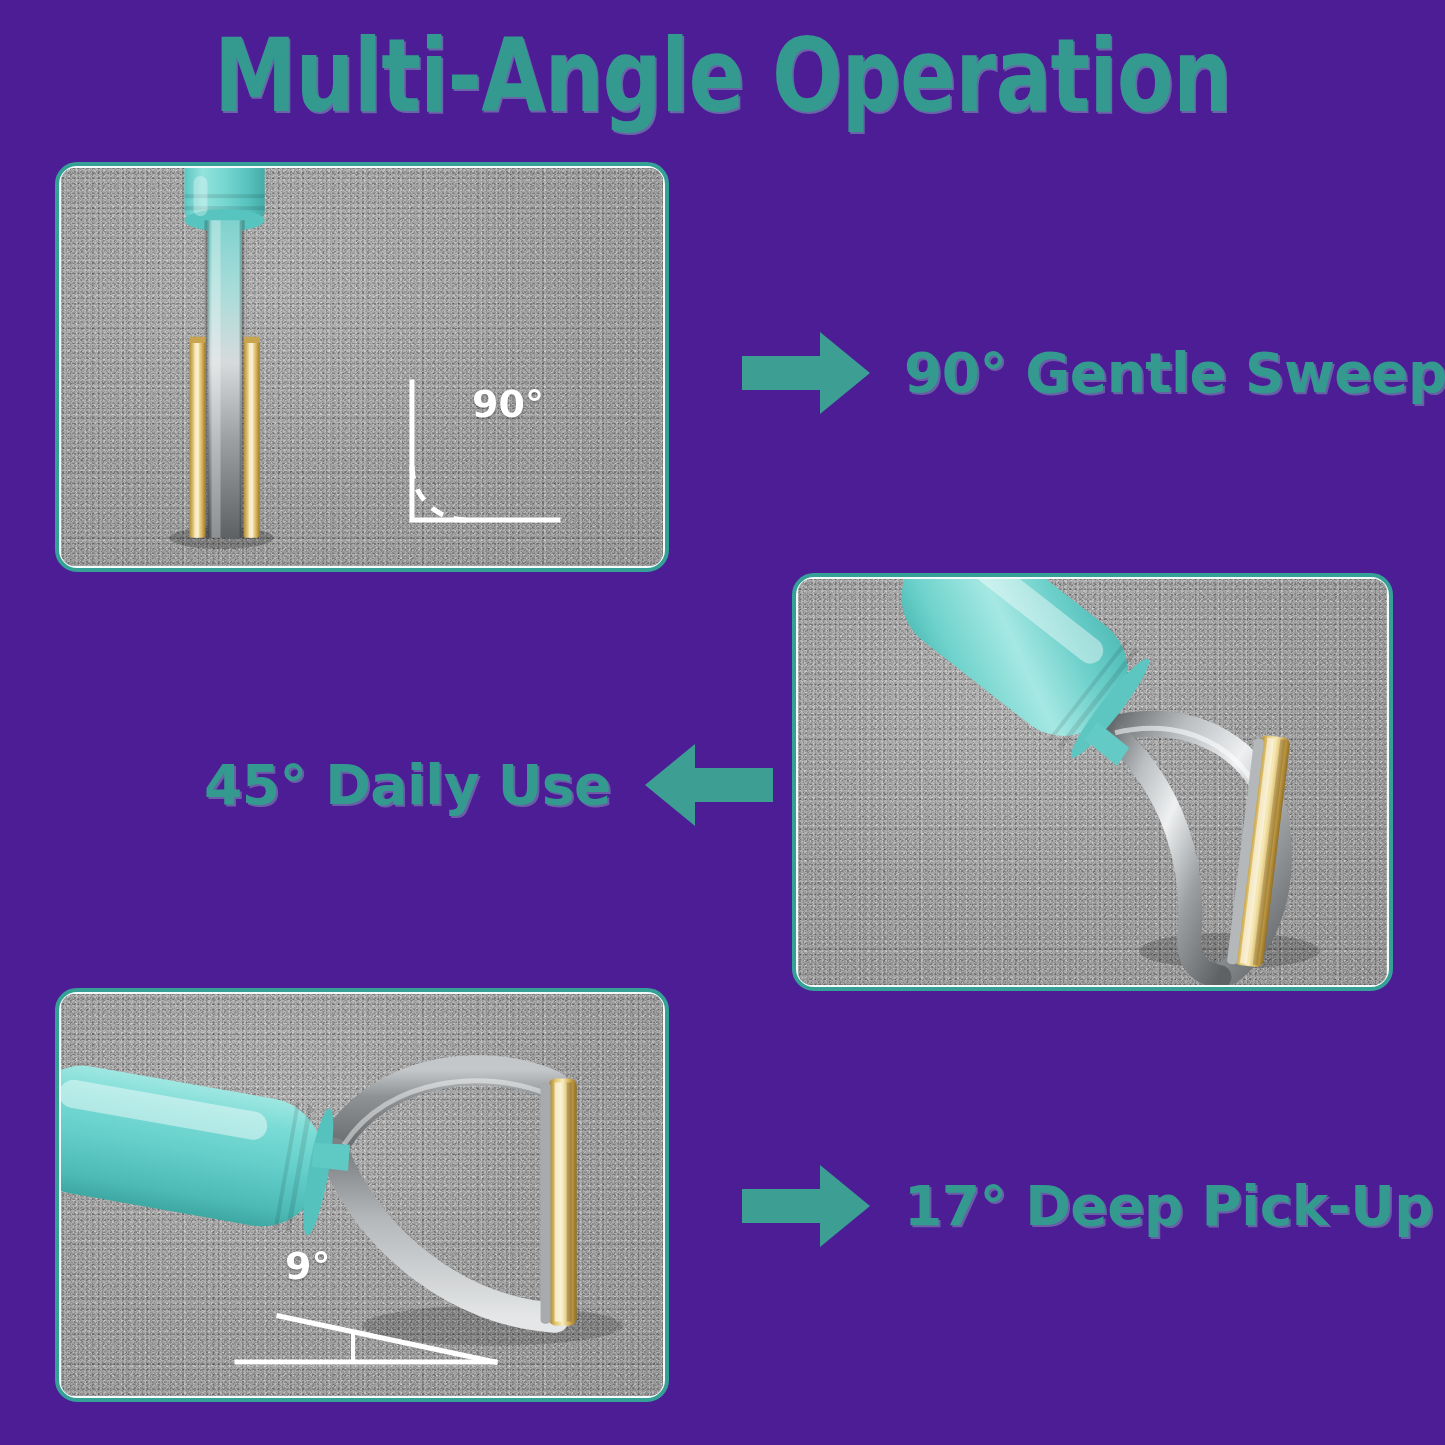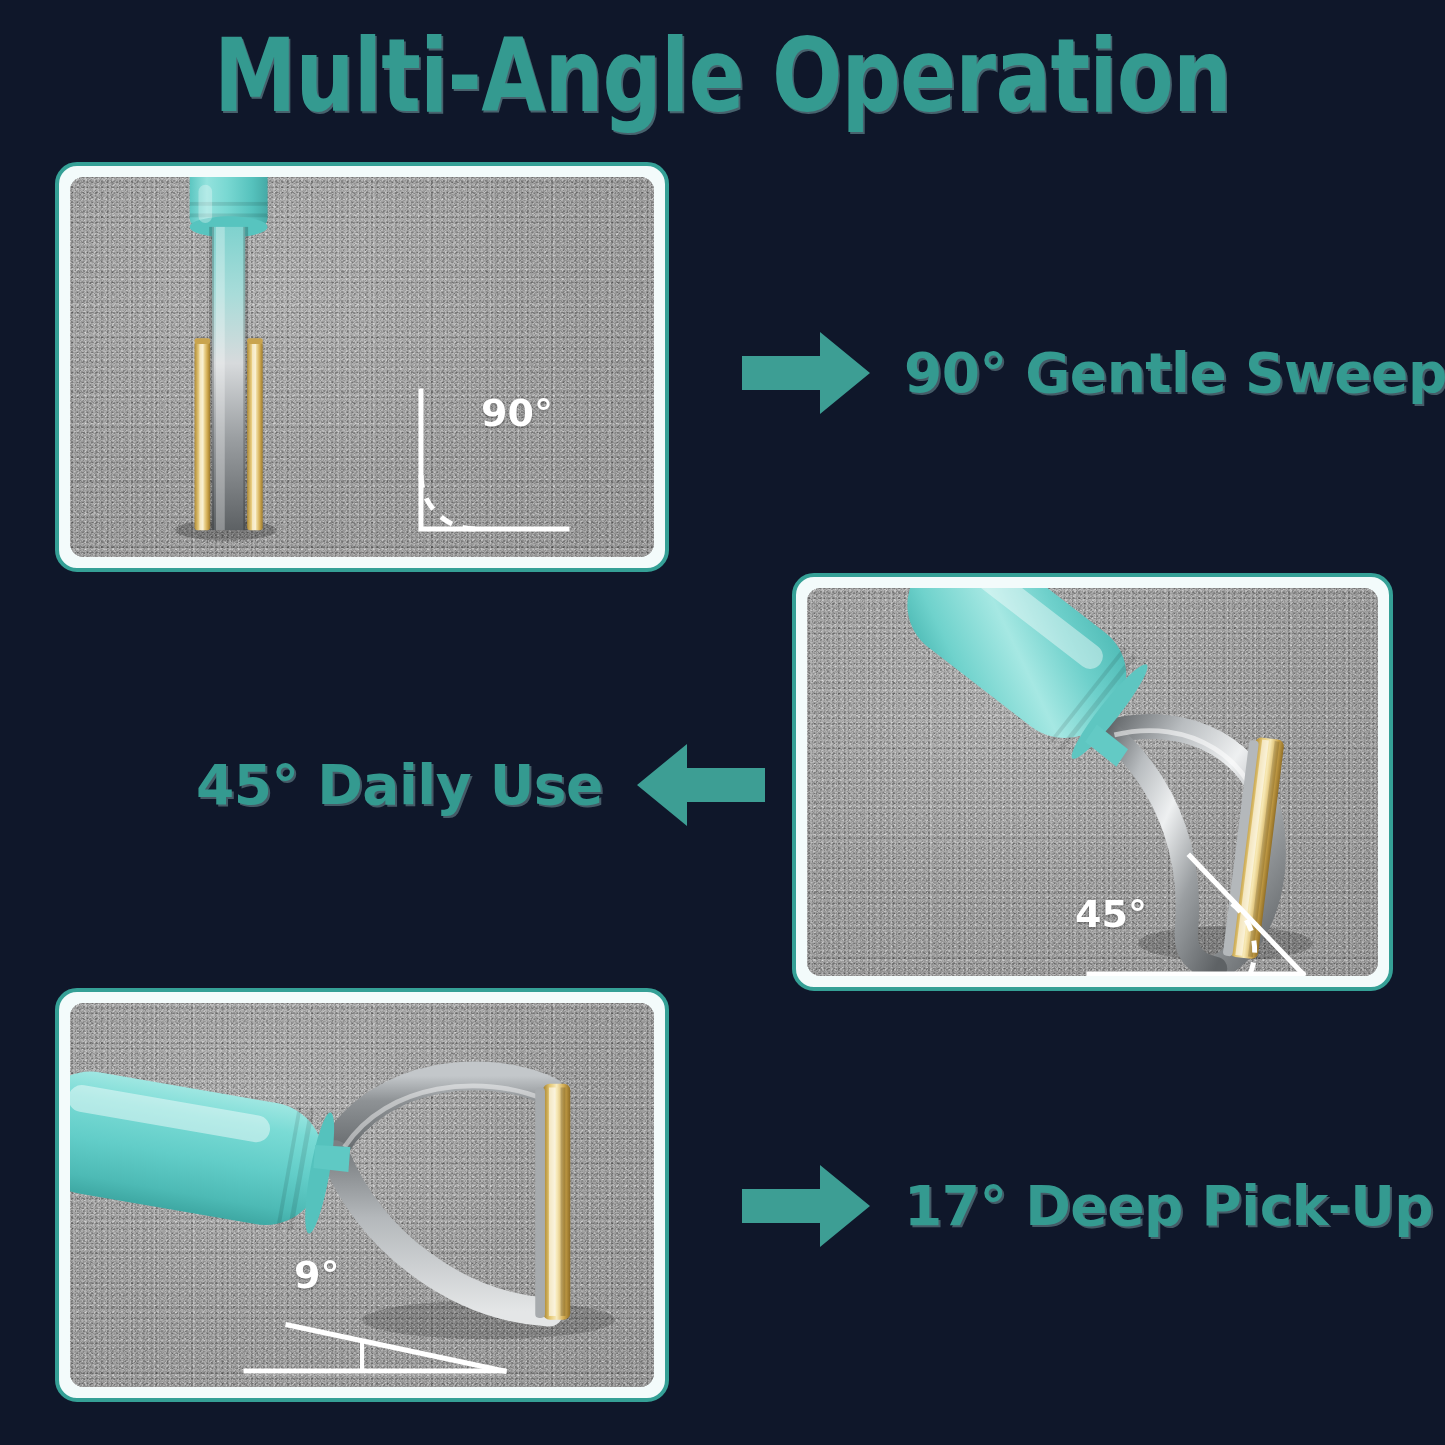--- a/index.html
+++ b/index.html
@@ -13,21 +13,21 @@
     font-family: "Liberation Sans", sans-serif;
     overflow: hidden;
     position: relative;
   }
 
   #stage {
     position: absolute;
     left: 0; top: 0;
     width: 1445px;
     height: 1445px;
-    background: #0f172a;
+    background: #4c1d95;
   }
 
   
   .title {
     position: absolute;
     left: 0;
     top: 22px;
     width: 1445px;
     text-align: center;
     font-family: "DejaVu Sans", sans-serif;
@@ -42,21 +42,21 @@
     white-space: nowrap;
     user-select: none;
   }
 
   
   .panel {
     position: absolute;
     border: 4px solid #35a096;
     border-radius: 22px;
     background: #f3fbfb;
-    padding: 11px;
+    padding: 2px;
     box-sizing: border-box;
     overflow: hidden;
   }
   .panel-inner {
     position: relative;
     width: 100%;
     height: 100%;
     border-radius: 14px;
     overflow: hidden;
     background: #a9a9a9;
@@ -111,21 +111,21 @@
     white-space: nowrap;
   }
 
   
   .callout {
     position: absolute;
     display: flex;
     align-items: center;
     gap: 34px;
   }
-  .callout.reverse { flex-direction: row-reverse; }
+  .callout.reverse { flex-direction: row-reverse; margin-left: 8px; }
   .arrow-icon { flex: 0 0 auto; display:block; }
   .callout-text {
     font-family: "DejaVu Sans", sans-serif;
     font-weight: bold;
     font-size: 55px;
     color: #349a90;
     letter-spacing: -0.5px;
     white-space: nowrap;
     text-shadow: 2px 2px 0 rgba(150,196,196,0.40);
     user-select: none;
@@ -266,28 +266,20 @@
             <rect x="96" y="74" width="180" height="26" rx="13" fill="rgba(255,255,255,0.42)"></rect>
             <rect x="296" y="58" width="5" height="124" fill="rgba(0,0,0,0.10)"></rect>
             <rect x="284" y="58" width="4" height="124" fill="rgba(0,0,0,0.10)"></rect>
             <ellipse cx="314" cy="120" rx="10" ry="62" fill="#5ec6c1"></ellipse>
           </g>
 
           <path d="M298 142 L330 168 L318 186 L286 160 Z" fill="#63cac5"></path>
         </svg>
       </div>
 
-      <div class="angle-marker" style="left:278px; top:262px;">
-        <svg width="230" height="140" viewBox="0 0 230 140">
-          <path d="M4 124 L218 124" fill="none" stroke="#ffffff" stroke-width="5" stroke-linecap="square"></path>
-          <path d="M105 6 L218 124" fill="none" stroke="#ffffff" stroke-width="5" stroke-linecap="square"></path>
-          <path d="M165 124 A60 60 0 0 0 146 53" fill="none" stroke="#ffffff" stroke-width="5" stroke-dasharray="12 10" stroke-linecap="butt"></path>
-        </svg>
-        <div class="angle-label" style="left:-10px; top:42px;">45°</div>
-      </div>
     </div>
   </div>
 
   <div class="callout reverse" style="left:196px; top:742px;">
     <svg class="arrow-icon" width="128" height="86" viewBox="0 0 128 86">
       <path d="M128 26 L50 26 L50 2 L0 43 L50 84 L50 60 L128 60 Z" fill="#3d9e94"></path>
     </svg>
     <div class="callout-text">45° Daily Use</div>
   </div>
 

